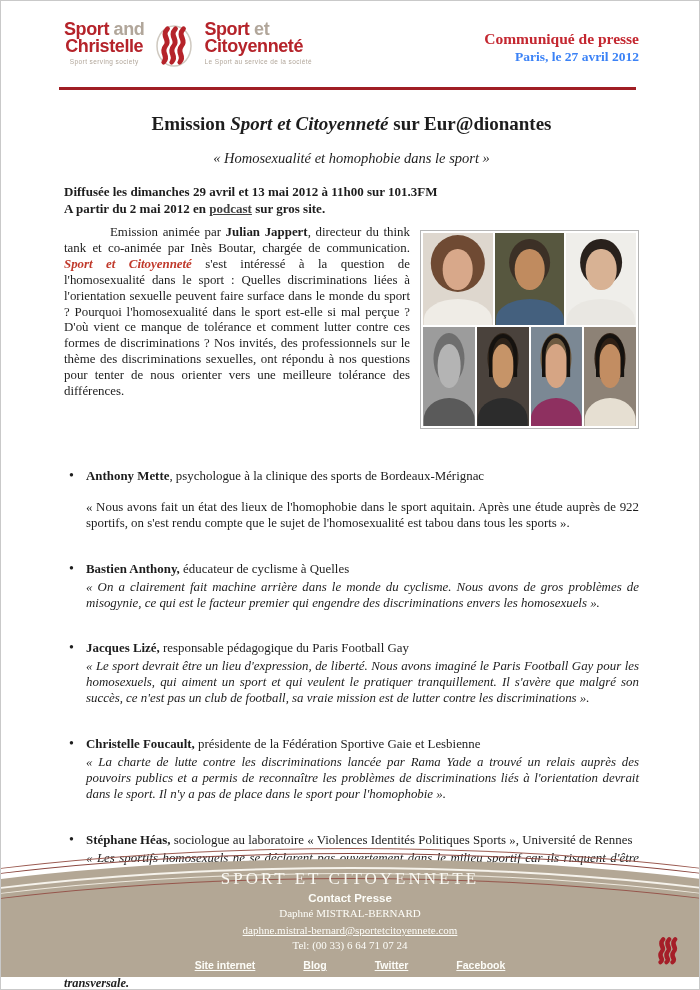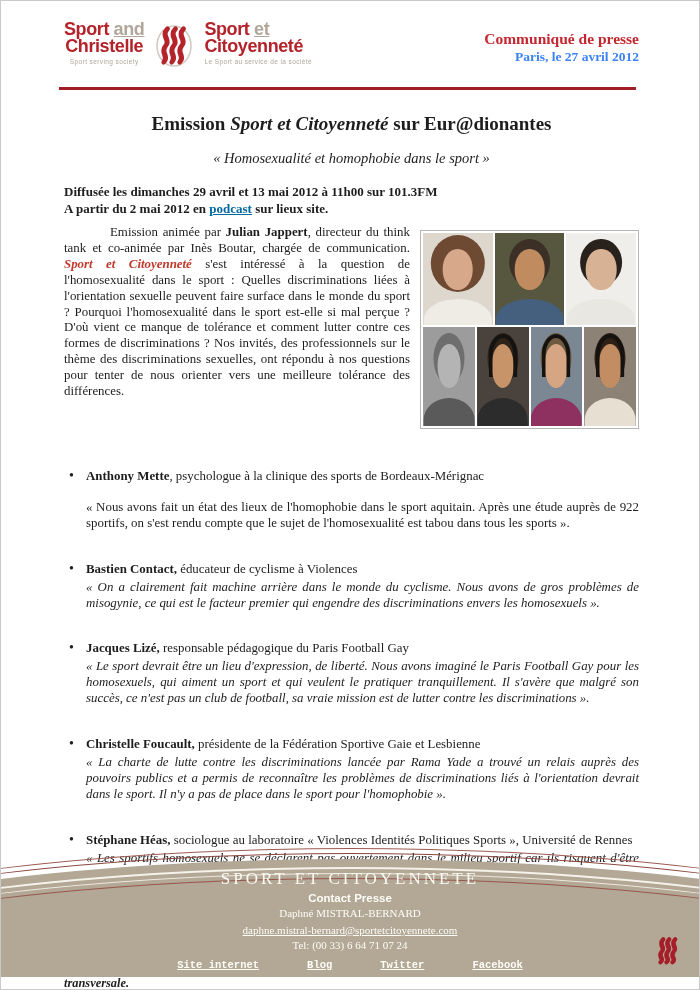--- a/index.html
+++ b/index.html
@@ -8,37 +8,37 @@
     background:#ffffff; border:1px solid #c9c9c9; box-sizing:border-box;
     font-family:"Liberation Serif", serif; color:#1d1d1d; overflow:hidden;
   }
   .content { padding:0 60px 0 63px; }
 
   
   .header { margin-top:20px; display:flex; justify-content:space-between; align-items:flex-start; }
   .logos { display:flex; align-items:flex-start; gap:10px; }
   .logo-block { font-family:"Liberation Sans", sans-serif; text-align:center; }
   .logo-line { font-weight:bold; font-size:18px; line-height:17px; letter-spacing:-0.4px; color:#b5232a; white-space:nowrap; }
-  .logo-line .muted { color:#b1a69a;text-decoration:underline; }
+  .logo-line .muted { color:#b1a69a; }
   .logo-tagline { font-size:6.5px; color:#b1a69a; letter-spacing:0.4px; margin-top:3px; }
   .wave-icon { margin-top:2px; }
   .header-right { text-align:right; margin-top:8px; }
   .doc-type { color:#c42730; font-weight:bold; font-size:15.5px; line-height:19px; }
   .dateline { color:#3b82f6; font-weight:bold; font-size:13.5px; line-height:18px; }
   .red-rule { margin:12px 63px 0 58px; height:3px; background:#a01e24; }
 
   
   .title-block { margin-top:24px; text-align:center; }
   .title-line1 { font-weight:bold; font-size:19px; line-height:20px; }
   .title-line1 .brand-italic { font-style:italic; }
   .title-line2 { font-style:italic; font-size:14.5px; line-height:20px; margin-top:14px; }
 
   
   .broadcast { margin-top:15px; font-weight:bold; font-size:13px; line-height:17px; }
-  .podcast-link { color:#0369a1; }
+  .podcast-link { color:#404040; }
 
   
   .main { margin-top:8px; }
   .photos { float:right; width:219px; margin:5px 0 6px 10px; border:1px solid #b5b5b5; background:#fff; padding:2px; box-sizing:border-box; }
   .photo-row { display:flex; gap:2px; }
   .photo-row + .photo-row { margin-top:2px; }
   .photo { position:relative; overflow:hidden; flex:1; background:var(--bg); }
   .row1 .photo { height:92px; }
   .row2 .photo { height:99px; }
   .ph-hair { position:absolute; left:50%; transform:translateX(-50%); top:6%; width:60%; height:52%; border-radius:50%; background:var(--hair); }
@@ -79,21 +79,21 @@
   .arc-brown-2 { top:6px; border-top:1px solid #8a463e; }
   .arc-white-1 { top:20px; border-top:2px solid #f6f3ec; }
   .arc-white-2 { top:26px; border-top:1px solid #efeadf; }
   .arc-brown-3 { top:31px; border-top:1px solid #96554b; }
   .footer-inner { position:relative; text-align:center; padding-top:22px; color:#fdfdf8; }
   .footer-org { font-size:17px; letter-spacing:3px; line-height:20px; color:#fbfaf4; }
   .footer-contact-label { font-family:"Liberation Sans", sans-serif; font-weight:bold; font-size:11.5px; line-height:15px; margin-top:2px; }
   .footer-name { font-size:11px; line-height:14px; }
   .footer-email { display:inline-block; font-size:11px; line-height:14px; color:#fdfdf8; text-decoration:underline; }
   .footer-tel { font-size:11px; line-height:14px; }
-  .footer-links { margin-top:7px; display:flex; justify-content:center; gap:48px; font-family:Liberation Mono, monospace; font-size:10.5px; font-weight:bold; }
+  .footer-links { margin-top:7px; display:flex; justify-content:center; gap:48px; font-family:Liberation Sans, sans-serif; font-size:10.5px; font-weight:bold; }
   .footer-link { color:#fdfdf8; text-decoration:underline; cursor:pointer; }
   .footer-wave { position:absolute; right:18px; bottom:8px; }
 </style>
 </head>
 <body>
 
 <div class="page">
   <div class="content">
 
     <div class="header">
@@ -130,21 +130,21 @@
 
   <div class="content">
 
     <div class="title-block">
       <div class="title-line1"><span>Emission </span><span class="brand-italic">Sport et Citoyenneté</span><span> sur Eur@dionantes</span></div>
       <div class="title-line2">« Homosexualité et homophobie dans le sport »</div>
     </div>
 
     <div class="broadcast">
       <div>Diffusée les dimanches 29 avril et 13 mai 2012  à 11h00 sur 101.3FM</div>
-      <div><span>A partir du 2 mai 2012 en </span><a class="podcast-link" href="#">podcast</a><span> sur lieux site.</span></div>
+      <div><span>A partir du 2 mai 2012 en </span><a class="podcast-link" href="#">podcast</a><span> sur gros site.</span></div>
     </div>
 
     <div class="main">
       <div class="photos">
         <div class="photo-row row1">
           <div class="photo p1 curly">
               <span class="ph-hair"></span>
               <span class="ph-head"></span>
               <span class="ph-body"></span>
             </div>
@@ -183,21 +183,21 @@
         </div>
       </div>
       <p class="intro"><span>Emission animée par </span><b>Julian Jappert</b><span>, directeur du think tank et co-animée par Inès Boutar, chargée de communication. </span><span class="brand-red">Sport et Citoyenneté</span><span> s'est intéressé à la question de l'homosexualité  dans le sport : Quelles discriminations liées à l'orientation sexuelle peuvent faire surface dans le monde du sport ? Pourquoi l'homosexualité dans le sport est-elle si mal perçue ? D'où vient ce manque de tolérance et comment lutter contre ces formes de discriminations ? Nos invités, des professionnels sur le thème des discriminations sexuelles, ont répondu à nos questions pour tenter de nous orienter vers une meilleure tolérance des différences.</span></p>
 
       <div class="guests">
         <div class="guest">
           <div><span class="guest-name">Anthony Mette</span><span>, psychologue à la clinique des sports de Bordeaux-Mérignac</span></div>
           <p class="guest-quote q-gap">« Nous avons fait un état des lieux de l'homophobie dans le sport aquitain. Après une étude auprès de 922 sportifs, on s'est rendu compte que le sujet de l'homosexualité est tabou dans tous les sports ».</p>
         </div>
         <div class="guest">
-          <div><span class="guest-name">Bastien Contact,</span><span> éducateur de cyclisme à Violences</span></div>
+          <div><span class="guest-name">Bastien Anthony,</span><span> éducateur de cyclisme à Quelles</span></div>
           <p class="guest-quote q-italic">« On a clairement fait machine arrière dans le monde du cyclisme. Nous avons de gros problèmes de misogynie, ce qui est le facteur premier qui engendre des discriminations envers les homosexuels ».</p>
         </div>
         <div class="guest">
           <div><span class="guest-name">Jacques Lizé,</span><span> responsable pédagogique du Paris Football Gay</span></div>
           <p class="guest-quote q-italic">« Le sport devrait être un lieu d'expression, de liberté. Nous avons imaginé le Paris Football Gay pour les homosexuels, qui aiment un sport et qui veulent le pratiquer tranquillement. Il s'avère que malgré son succès, ce n'est pas un club de football, sa vraie mission est de lutter contre les discriminations ».</p>
         </div>
         <div class="guest">
           <div><span class="guest-name">Christelle Foucault,</span><span> présidente de la Fédération Sportive Gaie et Lesbienne</span></div>
           <p class="guest-quote q-italic">« La charte de lutte contre les discriminations lancée par Rama Yade a trouvé un relais auprès des pouvoirs publics et a permis de reconnaître les problèmes de discriminations liés à l'orientation devrait dans le sport. Il n'y a pas de place dans le sport pour l'homophobie ».</p>
         </div>

